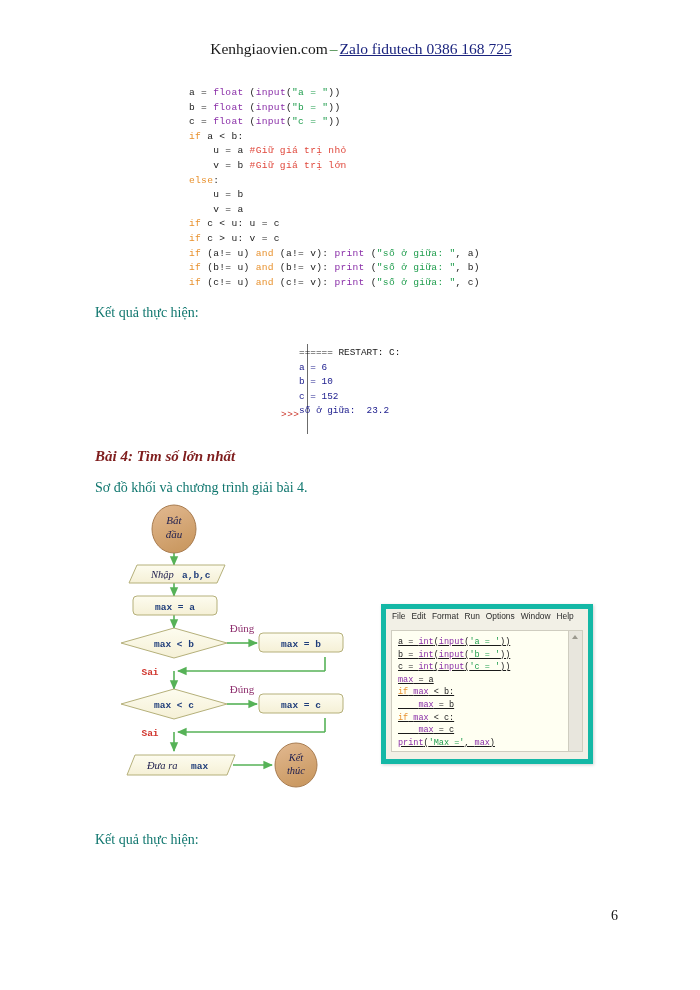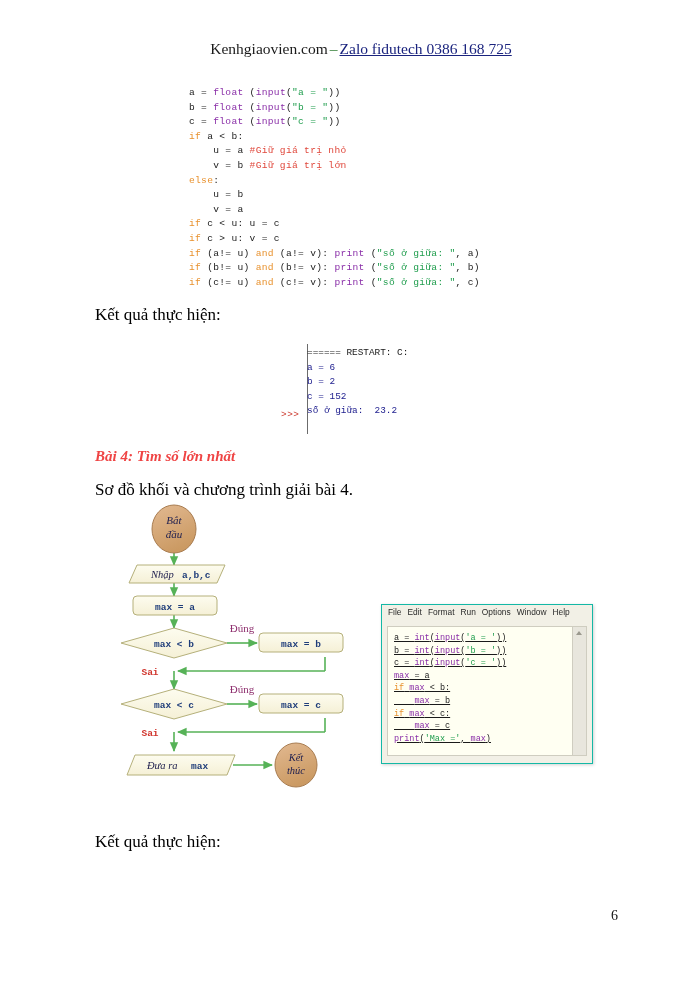--- a/index.html
+++ b/index.html
@@ -56,33 +56,33 @@
   
   .t-plain  { color: #222222; }
   .t-kw     { color: #e8912d; }          
   .t-builtin{ color: #8a2fa8; }          
   .t-str    { color: #1f9d4d; }          
   .t-com    { color: #e0483c; }
 
   
   .body-text {
     position: absolute;
-    font-size: 17px;
-    color: #000000;
+    font-size: 14px;
+    color: #0f766e;
     white-space: nowrap;
   }
   .result-label-1 { left: 84px; top: 305px; }
   .heading-bai4 {
     position: absolute;
     left: 84px;
     top: 448px;
     font-size: 15px;
     font-weight: bold;
     font-style: italic;
-    color: #ef4444;
+    color: #7f1d1d;
     white-space: nowrap;
   }
   .body-text.intro-line { left: 84px; top: 480px; }
   .result-label-2 { left: 84px; top: 832px; }
 
   
   .shell-out {
     position: absolute;
     left: 268px;
     top: 344px;
@@ -103,21 +103,21 @@
   }
   .shell-out .prompt {
     position: absolute;
     left: 2px;
     top: 64px;
     color: #cc3b2f;
     letter-spacing: 0.5px;
   }
   .shell-out .lines {
     position: absolute;
-    left: 28px;
+    left: 20px;
     top: 2px;
     color: #1a1a8c;
   }
   .shell-out .lines .ln { display: block; height: 14.6px; }
   .shell-out .lines .restart { color: #171717; }
 
   
   .flowchart {
     position: absolute;
     left: 96px;
@@ -128,21 +128,21 @@
   .flowchart svg { display: block; }
 
   
   .idle-window {
     position: absolute;
     left: 370px;
     top: 604px;
     width: 212px;
     height: 160px;
     background: #f2f0e6;
-    border: 1px solid #14b8a6;
+    border: 5px solid #14b8a6;
     box-shadow: 1px 1px 3px rgba(0,0,0,0.18);
     box-sizing: border-box;
   }
   .idle-menubar {
     height: 16px;
     padding: 2px 0 0 6px;
     font-family: "Liberation Sans", sans-serif;
     font-size: 8.4px;
     color: #2b2b2b;
     white-space: nowrap;
@@ -208,21 +208,21 @@
     <span>Kenhgiaovien.com</span><span class="dash">–</span><span class="zalo">Zalo fidutech 0386 168 725</span>
   </div>
 
   <div class="code-block-top" id="top-code"><span class="ln"><span class="t-plain">a = </span><span class="t-builtin">float</span><span class="t-plain"> (</span><span class="t-builtin">input</span><span class="t-plain">(</span><span class="t-str">"a = "</span><span class="t-plain">))</span></span><span class="ln"><span class="t-plain">b = </span><span class="t-builtin">float</span><span class="t-plain"> (</span><span class="t-builtin">input</span><span class="t-plain">(</span><span class="t-str">"b = "</span><span class="t-plain">))</span></span><span class="ln"><span class="t-plain">c = </span><span class="t-builtin">float</span><span class="t-plain"> (</span><span class="t-builtin">input</span><span class="t-plain">(</span><span class="t-str">"c = "</span><span class="t-plain">))</span></span><span class="ln"><span class="t-kw">if</span><span class="t-plain"> a &lt; b:</span></span><span class="ln"><span class="t-plain">    u = a </span><span class="t-com">#Giữ giá trị nhỏ</span></span><span class="ln"><span class="t-plain">    v = b </span><span class="t-com">#Giữ giá trị lớn</span></span><span class="ln"><span class="t-kw">else</span><span class="t-plain">:</span></span><span class="ln"><span class="t-plain">    u = b</span></span><span class="ln"><span class="t-plain">    v = a</span></span><span class="ln"><span class="t-kw">if</span><span class="t-plain"> c &lt; u: u = c</span></span><span class="ln"><span class="t-kw">if</span><span class="t-plain"> c &gt; u: v = c</span></span><span class="ln"><span class="t-kw">if</span><span class="t-plain"> (a!= u) </span><span class="t-kw">and</span><span class="t-plain"> (a!= v): </span><span class="t-builtin">print</span><span class="t-plain"> (</span><span class="t-str">"số ở giữa: "</span><span class="t-plain">, a)</span></span><span class="ln"><span class="t-kw">if</span><span class="t-plain"> (b!= u) </span><span class="t-kw">and</span><span class="t-plain"> (b!= v): </span><span class="t-builtin">print</span><span class="t-plain"> (</span><span class="t-str">"số ở giữa: "</span><span class="t-plain">, b)</span></span><span class="ln"><span class="t-kw">if</span><span class="t-plain"> (c!= u) </span><span class="t-kw">and</span><span class="t-plain"> (c!= v): </span><span class="t-builtin">print</span><span class="t-plain"> (</span><span class="t-str">"số ở giữa: "</span><span class="t-plain">, c)</span></span></div>
 
   <div class="body-text result-label-1">Kết quả thực hiện:</div>
 
   <div class="shell-out">
     <div class="divider"></div>
     <div class="prompt">&gt;&gt;&gt;</div>
-    <div class="lines" id="shell-lines"><span class="ln restart">====== RESTART: C:</span><span class="ln">a = 6</span><span class="ln">b = 2</span><span class="ln">c = 152</span><span class="ln">số ở giữa:  23.2</span></div>
+    <div class="lines" id="shell-lines"><span class="ln restart">====== RESTART: C:</span><span class="ln">a = 6</span><span class="ln">b = 10</span><span class="ln">c = 152</span><span class="ln">số ở giữa:  23.2</span></div>
   </div>
 
   <div class="heading-bai4">Bài 4: Tìm số lớn nhất</div>
   <div class="body-text intro-line">Sơ đồ khối và chương trình giải bài 4.</div>
 
   <div class="flowchart">
     <svg width="260" height="300" viewBox="0 0 260 300" xmlns="http://www.w3.org/2000/svg">
       <defs>
         <marker id="arrowhead" markerWidth="7" markerHeight="7" refX="5.4" refY="3" orient="auto">
           <path d="M0,0.4 L6,3 L0,5.6 z" fill="#56b257"></path>

